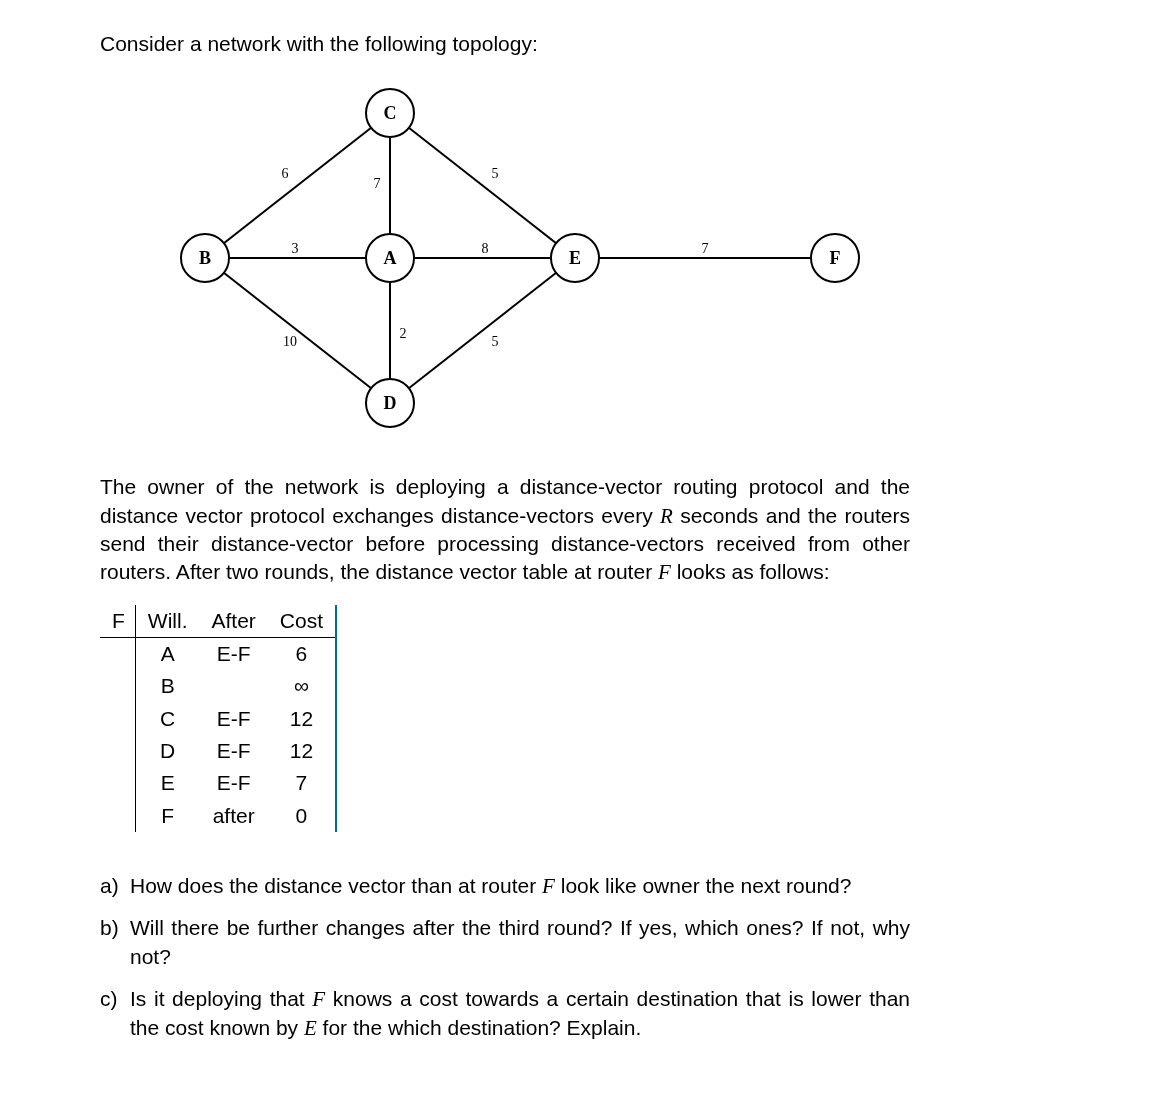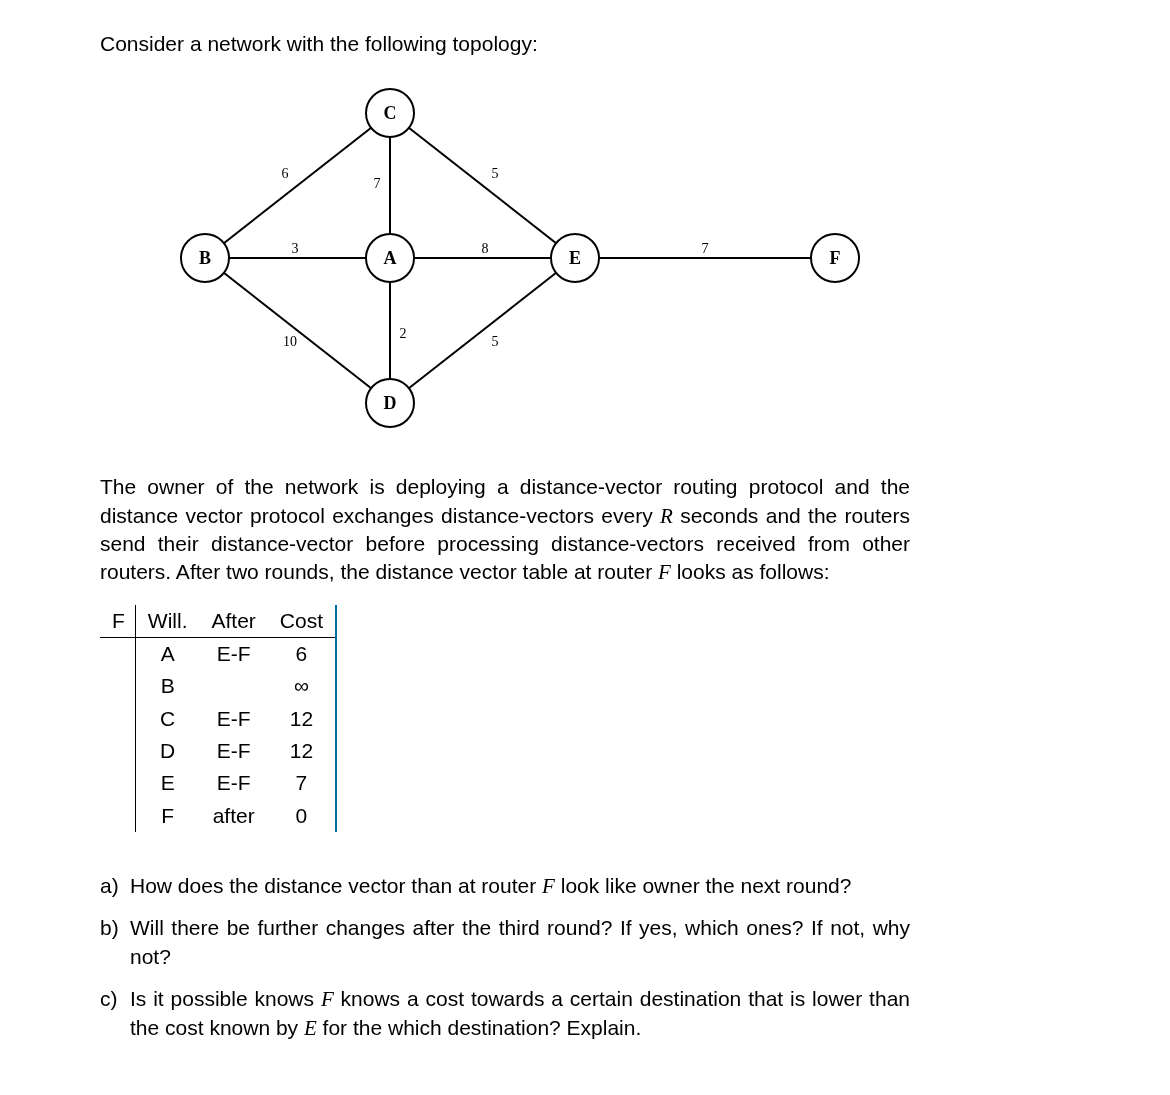--- a/index.html
+++ b/index.html
@@ -220,19 +220,19 @@
     </div>
 
     <div class="qitem">
       <div class="qlabel">b)</div>
       <div class="qtext">Will there be further changes after the third round? If yes, which ones? If not, why not?</div>
     </div>
 
     <div class="qitem">
       <div class="qlabel">c)</div>
       <div class="qtext">
-        <span>Is it possible knows </span><span class="italic-var">F</span><span> knows a cost towards a certain destination that is lower than the cost known by </span><span class="italic-var">E</span><span> for the which destination? Explain.</span>
+        <span>Is it deploying that </span><span class="italic-var">F</span><span> knows a cost towards a certain destination that is lower than the cost known by </span><span class="italic-var">E</span><span> for the which destination? Explain.</span>
       </div>
     </div>
 
   </div>
 
 </div>
 
 </body></html>

